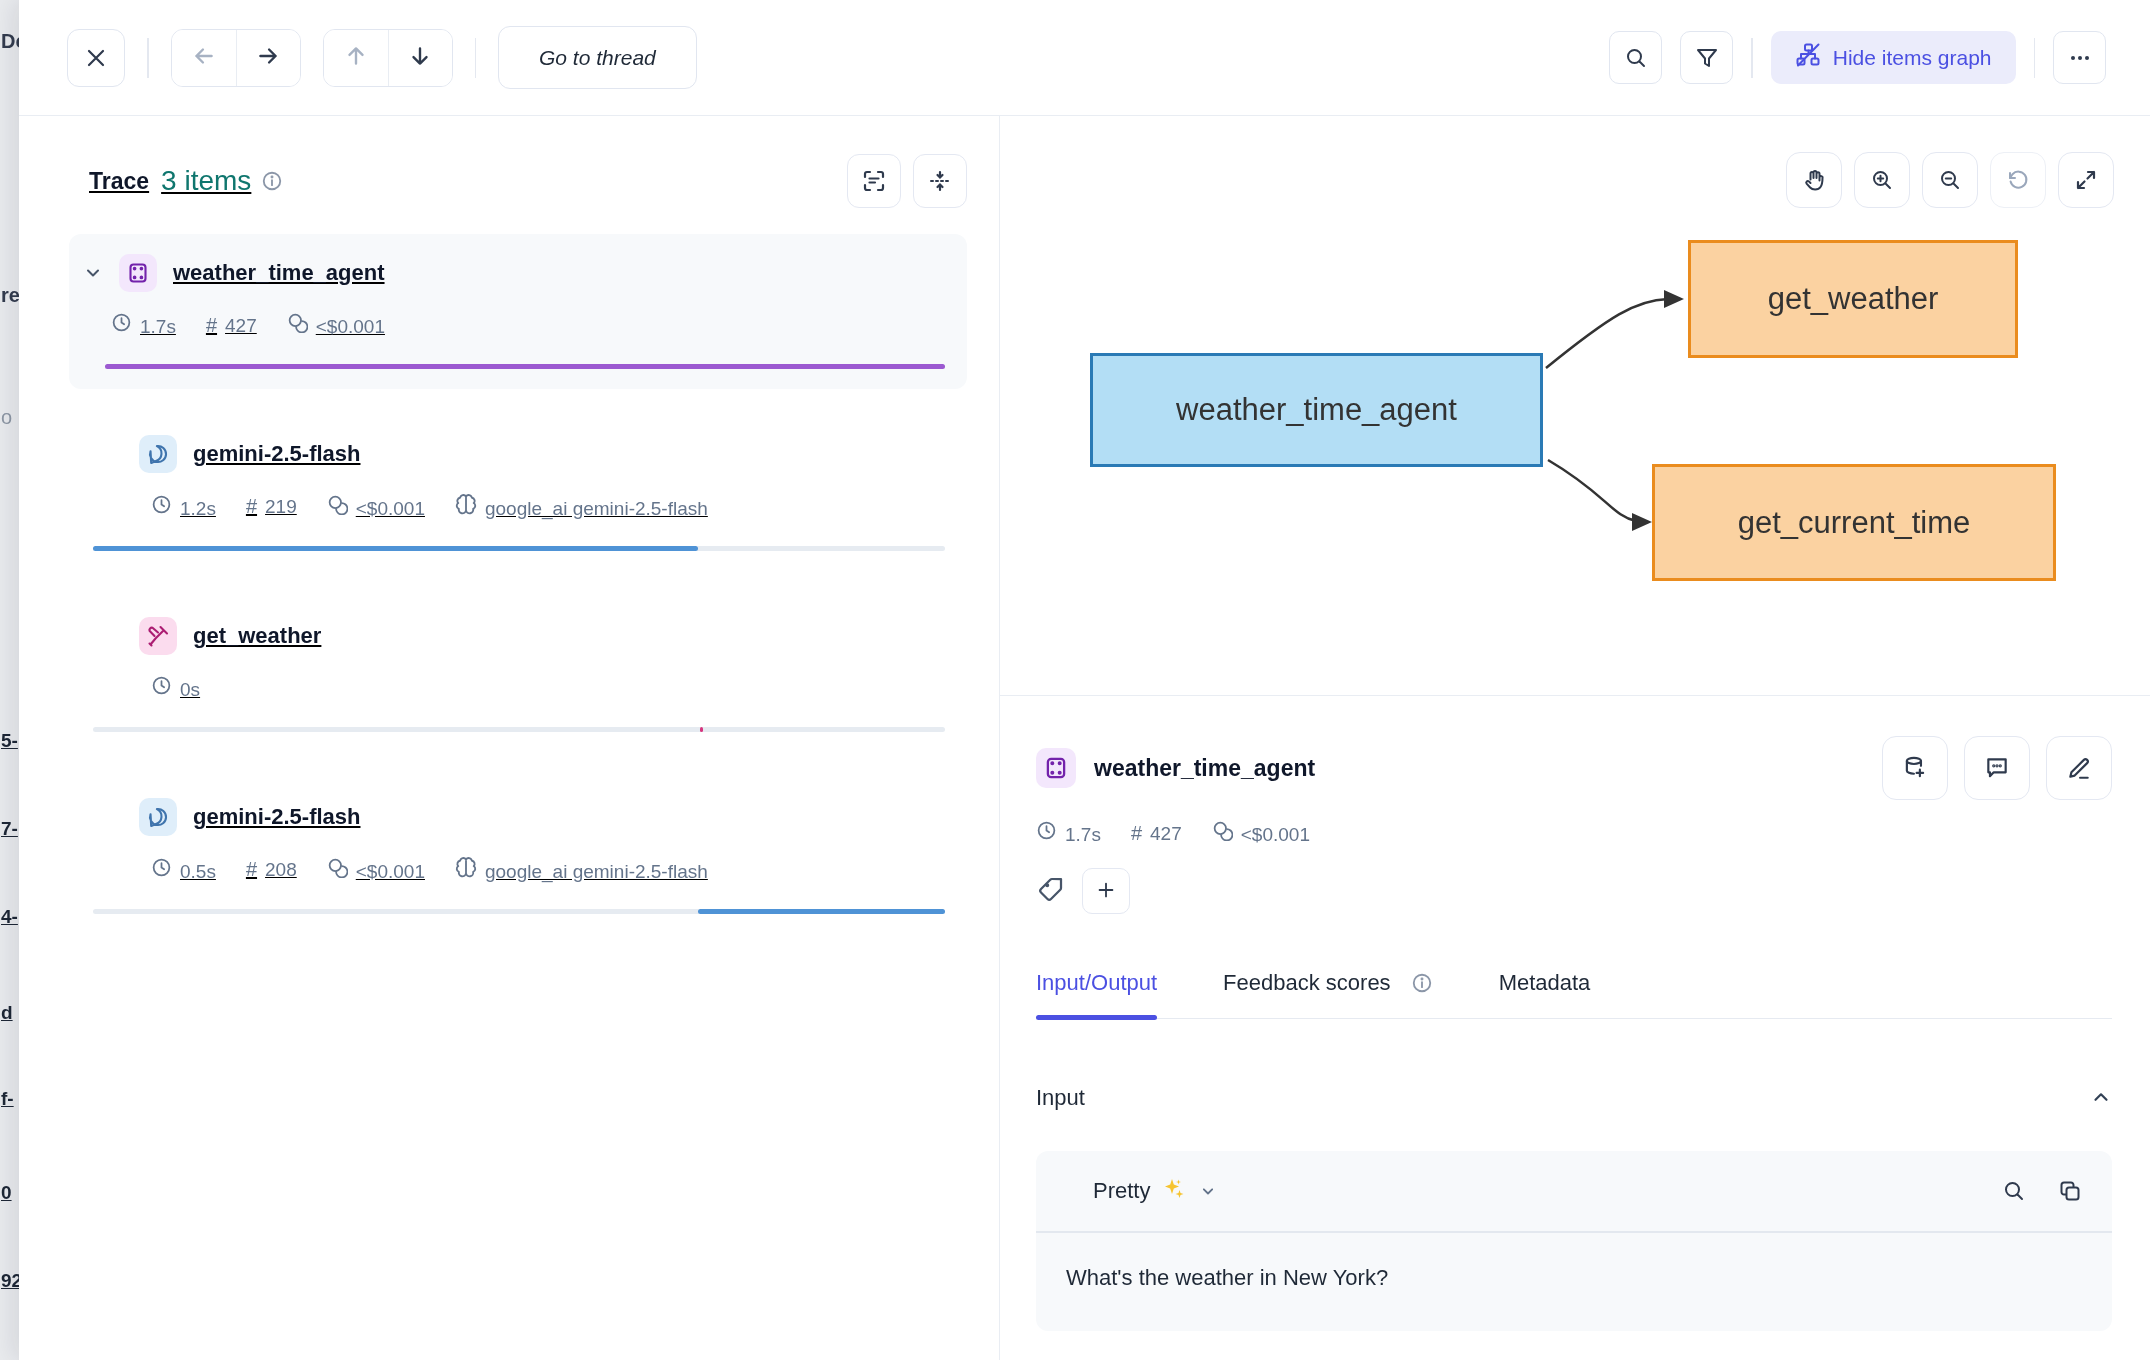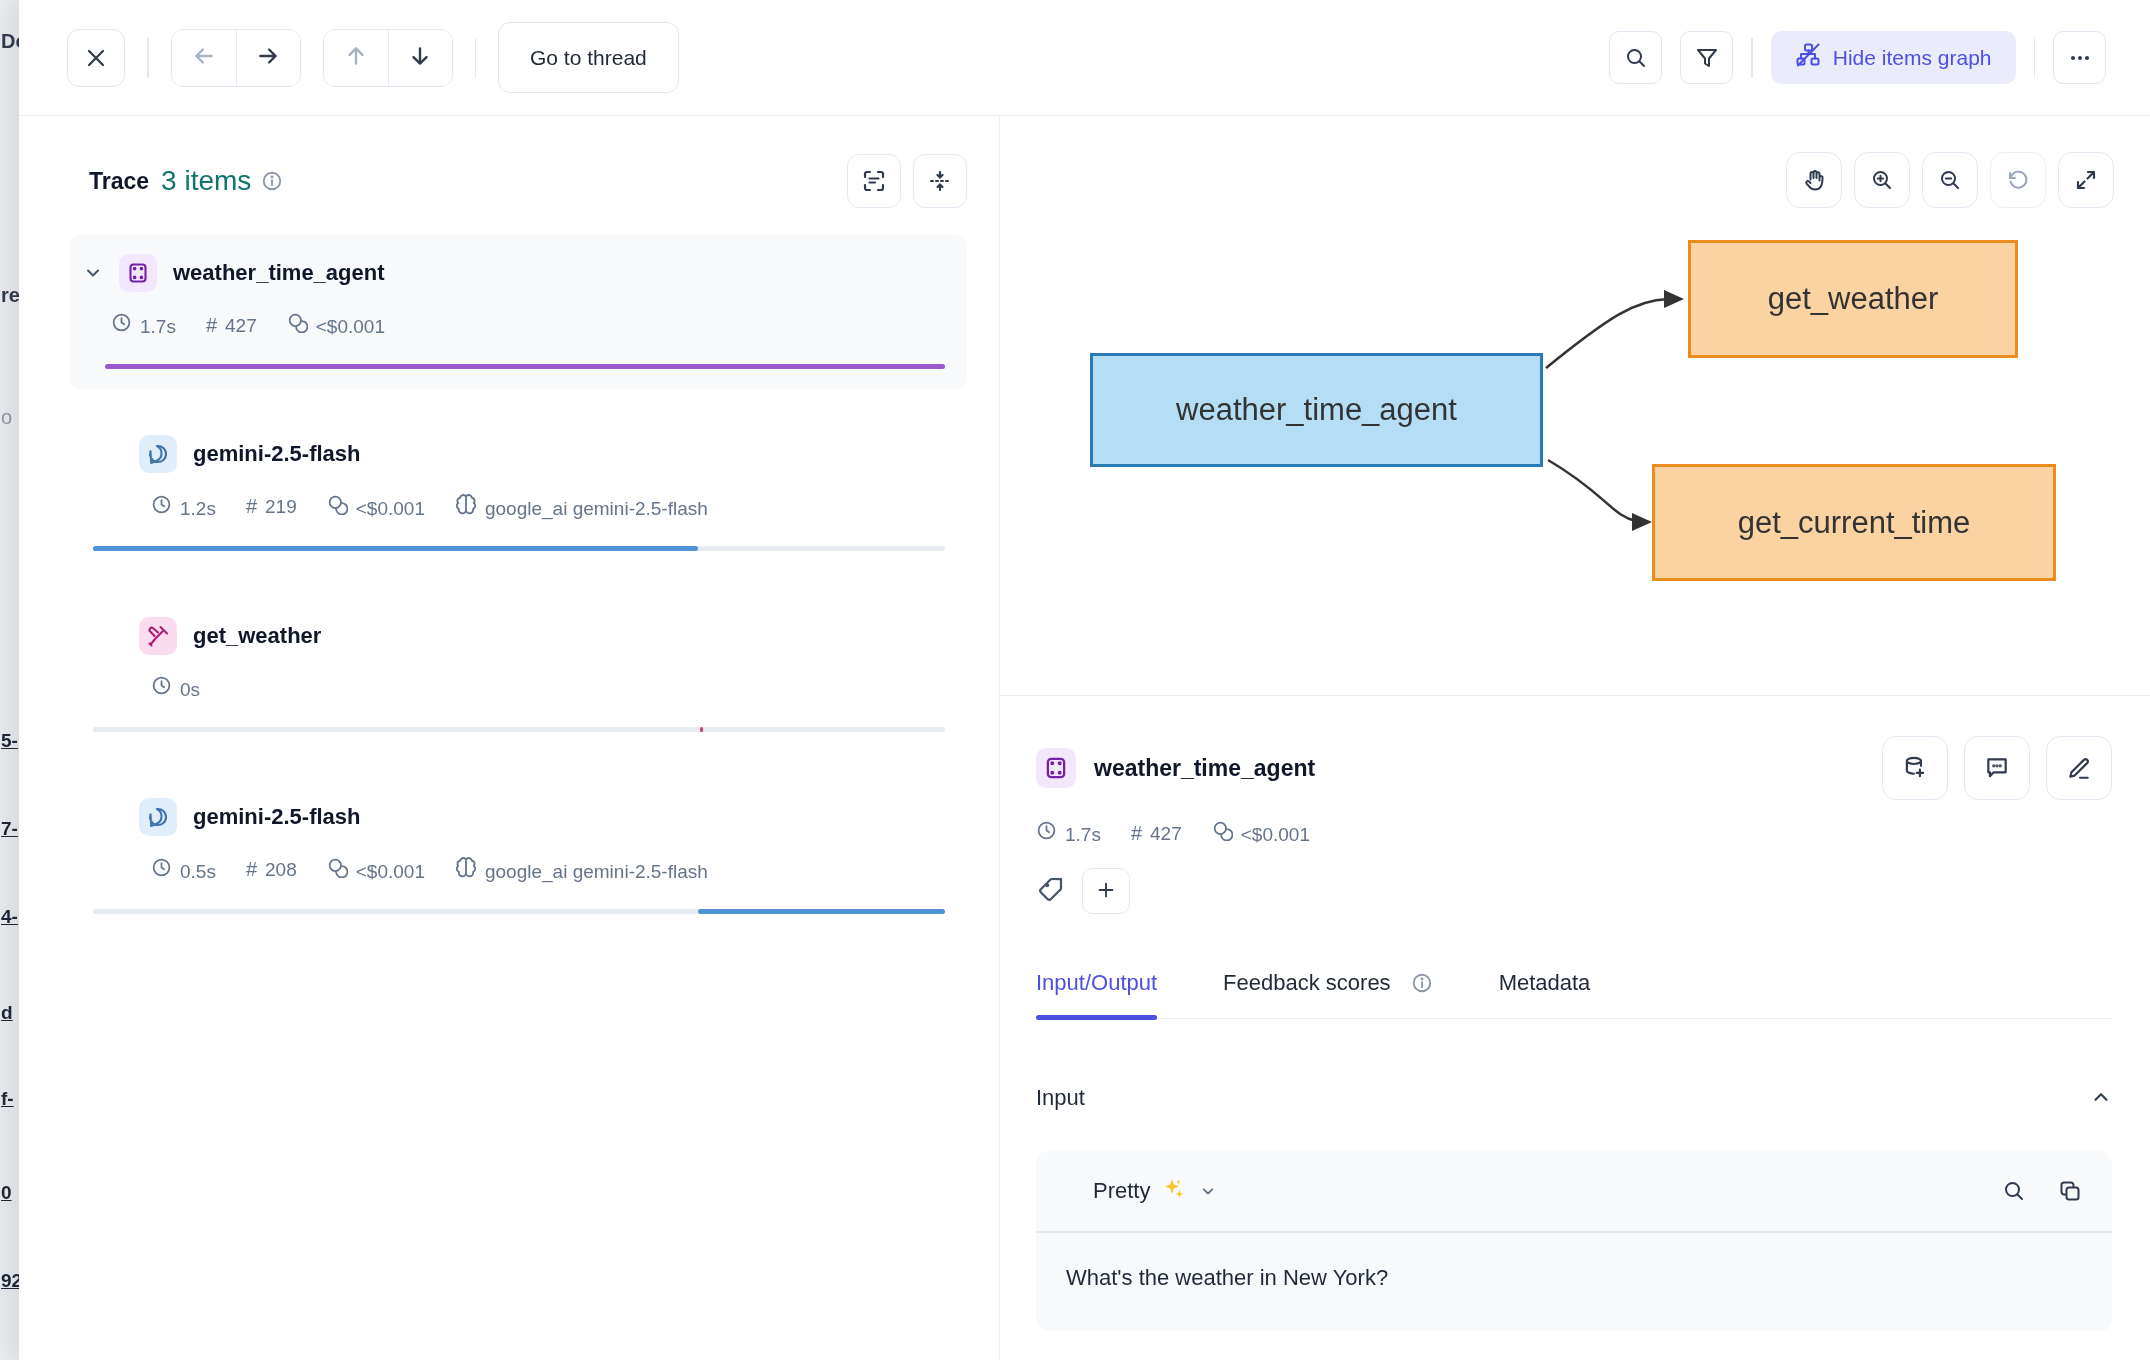--- a/index.html
+++ b/index.html
@@ -25,28 +25,28 @@
   .tb-right{margin-left:auto;gap:18px;}
   .icon-btn{display:flex;align-items:center;justify-content:center;background:#fff;border:1.5px solid #e1e6f0;border-radius:12px;cursor:pointer;color:#2f3a4d;}
   .icon-btn svg{display:block;}
   .tb-sq{width:58px;height:58px;}
   .tb-sq-sm{width:53px;height:53px;border-radius:10px;}
   .btn-group{display:flex;border:1.5px solid #e1e6f0;border-radius:12px;overflow:hidden;}
   .btn-group .half{width:64px;height:56px;display:flex;align-items:center;justify-content:center;background:#fff;color:#2f3a4d;cursor:pointer;}
   .btn-group .half + .half{border-left:1.5px solid #e9edf3;}
   .half.disabled{color:#a7b2c3;}
   .v-div{width:1.5px;height:40px;background:#e4e8f0;}
-  .text-btn{display:flex;align-items:center;height:71px;padding:0 31px;border:1.5px solid #e1e6f0;border-radius:12px;background:#fff;
-            font-size:21px;font-weight:500;color:#1f2937;cursor:pointer;}
+  .text-btn{display:flex;align-items:center;height:63px;padding:0 40px;border:1.5px solid #e1e6f0;border-radius:12px;background:#fff;
+            font-size:21px;font-weight:500;color:#1f2937;cursor:pointer;font-style:italic;}
   .accent-btn{display:flex;align-items:center;gap:12px;height:53px;padding:0 24px;border:none;border-radius:10px;
               background:var(--accent_bg);color:var(--accent);font-size:21px;font-weight:500;cursor:pointer;}
 
   
   .body{flex:1;display:flex;min-height:0;}
-  .trace-list{width:981px;flex:0 0 981px;border-right:1.5px solid #e9edf3;padding:38px 32px 0 50px;}
+  .trace-list{width:981px;flex:0 0 981px;border-right:1.5px solid #e9edf3;padding:38px 32px 0 50px;text-decoration:underline;}
   .right-pane{flex:1;display:flex;flex-direction:column;min-width:0;}
 
   
   .tl-header{display:flex;align-items:center;padding-left:20px;}
   .tl-title{font-size:23px;font-weight:700;color:#0f172a;}
   .tl-count{font-size:28px;color:#0f766e;margin-left:12px;}
   .info-ic{margin-left:10px;color:#8b96a8;display:flex;}
   .tl-actions{margin-left:auto;display:flex;gap:12px;}
   .tl-actions .icon-btn{width:54px;height:54px;border-radius:12px;border-color:#e4e8f2;}
 

